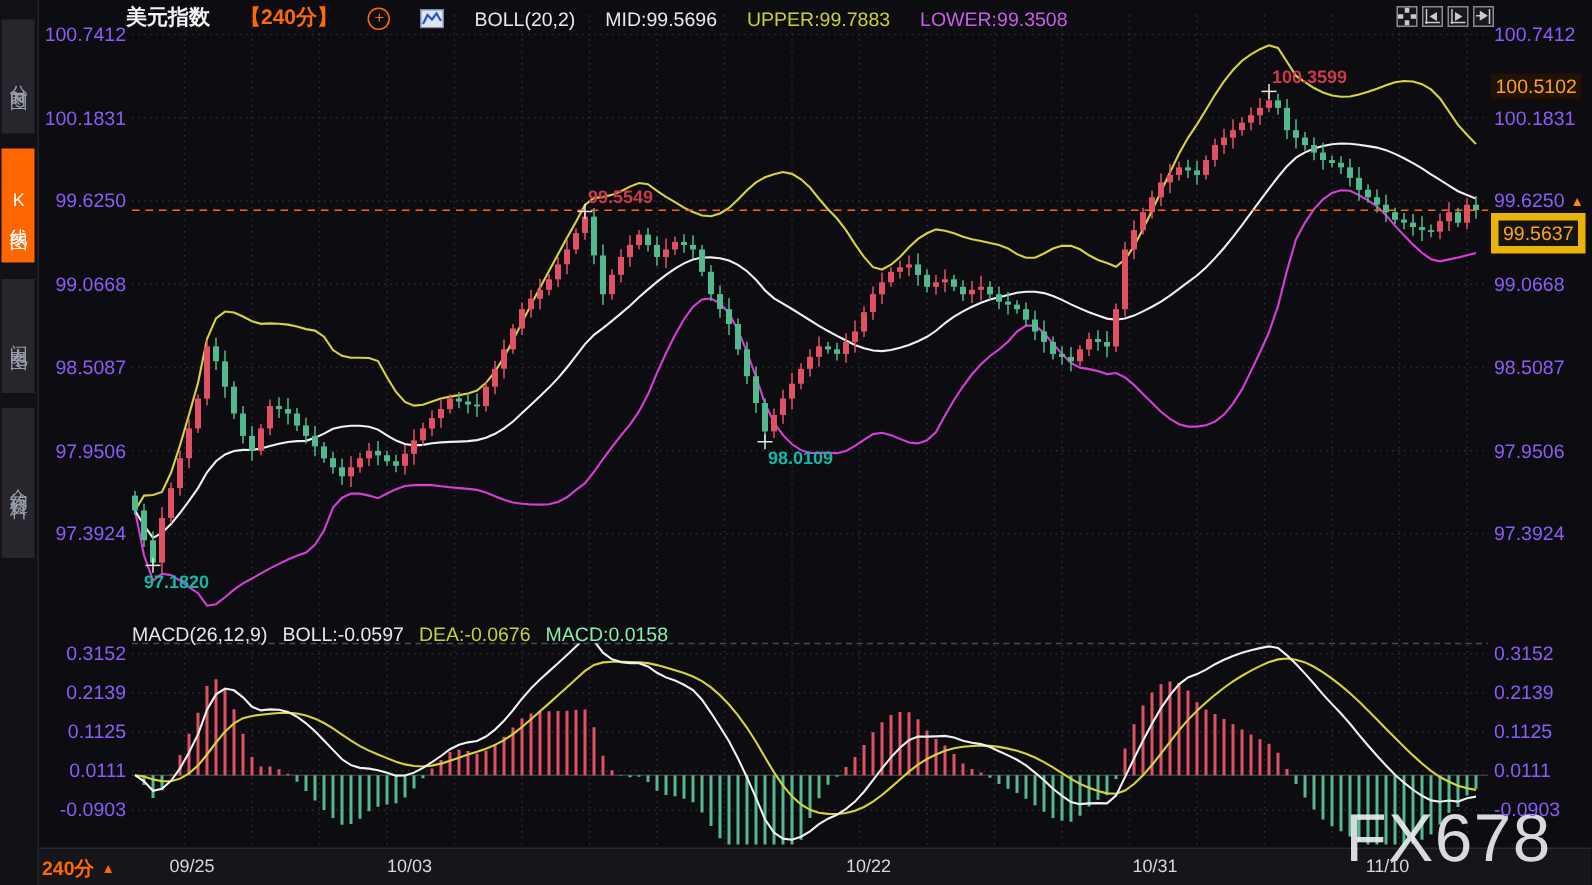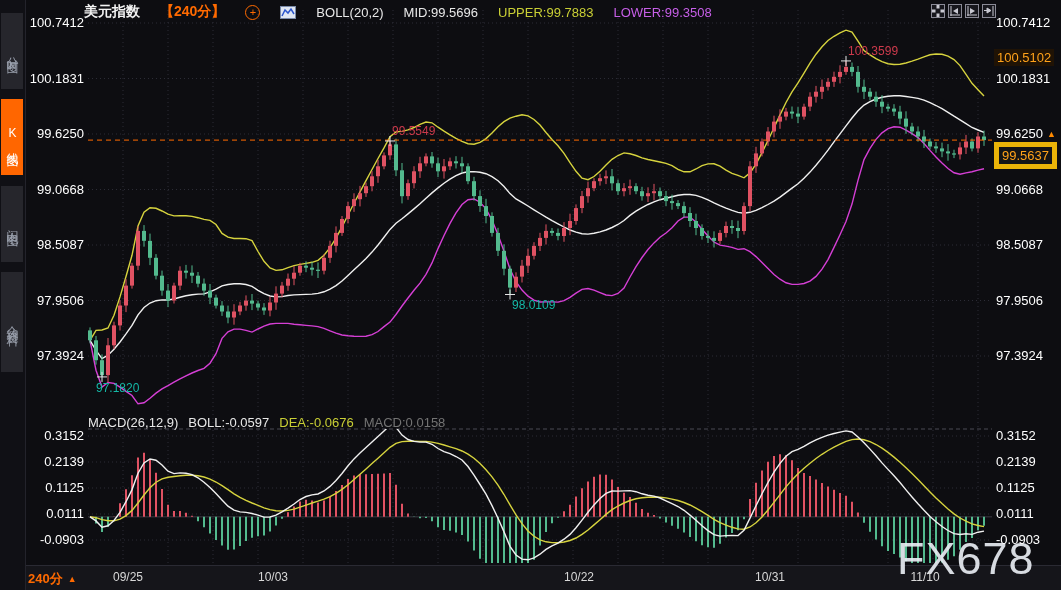--- a/index.html
+++ b/index.html
@@ -22,32 +22,32 @@
   .boll-name,.boll-mid{color:#e8e8e8;}
   .boll-upper{color:#c9cf35;}
   .boll-lower{color:#c75fe8;}
 
   .toolbar{position:absolute;left:931px;top:4px;display:flex;gap:3px;}
   .tool-btn{width:14px;height:14px;border:1px solid #8a8a96;background:#17171d;display:flex;
     align-items:center;justify-content:center;cursor:pointer;padding:0;}
 
   
   #overlay{position:absolute;left:0;top:0;width:1061px;height:590px;pointer-events:none;}
-  .ylabel{position:absolute;font-size:13px;color:#ffffff;line-height:16px;}
+  .ylabel{position:absolute;font-size:13px;color:#8b5cf6;line-height:16px;}
   .ylabel.left{left:24px;width:60px;text-align:right;}
   .ylabel.right{left:996px;text-align:left;}
   .date-label{position:absolute;top:570px;transform:translateX(-50%);font-size:12px;font-weight:normal;color:#d8d8d8;}
-  .ann{position:absolute;font-size:12px;font-weight:normal;white-space:nowrap;}
+  .ann{position:absolute;font-size:12px;font-weight:bold;white-space:nowrap;}
   .ann.high{color:#cd3a4c;}
   .ann.low{color:#14b8a6;}
 
   .macd-hdr{position:absolute;left:88px;top:415px;display:flex;gap:10px;font-size:13px;white-space:nowrap;}
   .macd-hdr .m-name,.macd-hdr .m-diff{color:#e8e8e8;}
   .macd-hdr .m-dea{color:#c9cf35;}
-  .macd-hdr .m-macd{color:#737373;text-align:center;}
+  .macd-hdr .m-macd{color:#86efac;text-align:center;}
 
   .tag{position:absolute;left:994px;font-size:13px;color:#ffa21a;padding:1px 3px;white-space:nowrap;}
   .tag.high{top:49px;background:#201305;}
   .tag.current{top:142px;background:#141416;border:5px solid #eab308;}
   .alert-arrow{position:absolute;left:1047px;top:129px;color:#ff8a00;font-size:9px;}
 
   .period-label{position:absolute;left:28px;top:570px;color:#ff6a00;font-size:13px;font-weight:bold;display:flex;gap:5px;align-items:center;pointer-events:auto;cursor:pointer;}
   .period-label .tri{font-size:9px;}
   .time-box{position:absolute;left:327px;top:568px;background:#6f3a0a;color:#fff;font-size:12px;font-weight:bold;padding:2px 7px;}
 

